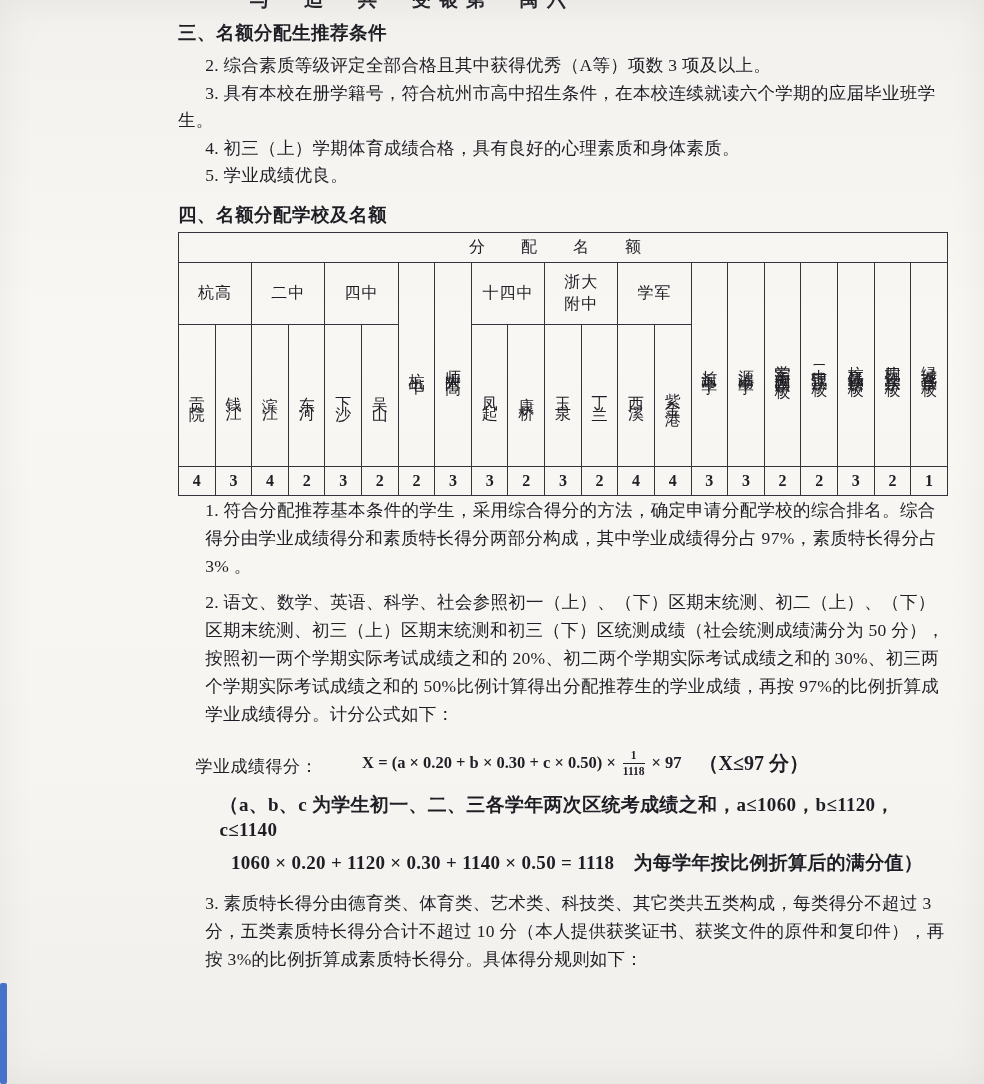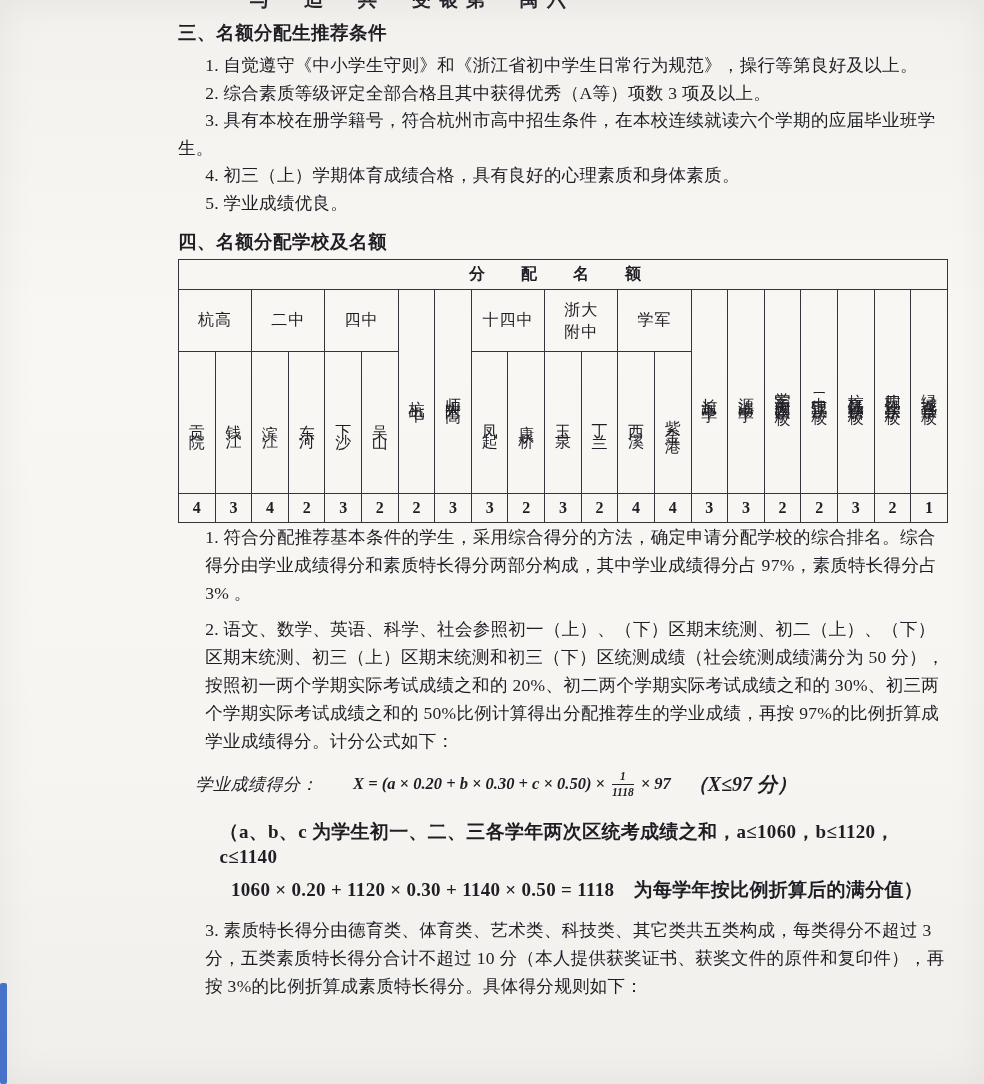--- a/index.html
+++ b/index.html
@@ -43,37 +43,36 @@
   
   table.quota {
     width: 770px; border-collapse: collapse; table-layout: fixed;
     margin-top: 4px;
   }
   table.quota td {
     border: 1.6px solid #34343b;
     text-align: center; vertical-align: middle;
     font-size: 16px; padding: 0; overflow: hidden;
   }
-  td.ttitle { height: 30px; font-size: 17px; font-weight: 700; letter-spacing: 16px; }
+  td.ttitle { height: 30px; font-size: 17px; font-weight: 400; letter-spacing: 16px; }
   tr.grow td { height: 62px; letter-spacing: 1px; }
   tr.srow td { height: 142px; }
   tr.nrow td { height: 29px; font-weight: bold; }
   .v {
     writing-mode: vertical-rl; text-orientation: upright;
     display: inline-block; letter-spacing: 3px; line-height: 1;
     font-size: 16px; max-height: 196px;
   }
   tr.srow .v { letter-spacing: 9px; }
   .w2 { display: inline-block; width: 2.35em; line-height: 1.35; letter-spacing: 1px; }
   
   .formula-row {
-    display: flex; align-items: center; gap: 35px;
+    display: flex; align-items: flex-end; gap: 44px;
     margin: 6px 0 14px 0; padding-left: 1.1em;
     min-height: 42px;
-    font-style: italic;
   }
   .flabel { font-size: 17px; letter-spacing: 0.5px; }
   .formula {
     display: inline-flex; align-items: center; gap: 7px;
     font-weight: bold; font-size: 16.5px;
   }
   .frac { display: inline-block; text-align: center; font-size: 11.5px; line-height: 1.1; vertical-align: middle; }
   .frac .num { display: block; border-bottom: 1.4px solid #1e1e24; padding: 0 4px 1px 4px; }
   .frac .den { display: block; padding-top: 1px; }
   .constraint { margin-left: 10px; font-size: 20px; }
@@ -90,21 +89,20 @@
 
 <div class="page">
 
   <div class="top-cut">
     <span>与　迠　共　受银第　禺六</span>
   </div>
 
   <div class="content">
 
     <div class="heading">三、名额分配生推荐条件</div>
-    <p class="item">1. 自觉遵守《中小学生守则》和《浙江省初中学生日常行为规范》，操行等第良好及以上。</p>
     <p class="item">2. 综合素质等级评定全部合格且其中获得优秀（A等）项数 3 项及以上。</p>
     <p class="item">3. 具有本校在册学籍号，符合杭州市高中招生条件，在本校连续就读六个学期的应届毕业班学生。</p>
     <p class="item">4. 初三（上）学期体育成绩合格，具有良好的心理素质和身体素质。</p>
     <p class="item">5. 学业成绩优良。</p>
 
     <div class="heading h4">四、名额分配学校及名额</div>
 
     <table class="quota">
       <tbody>
           <tr>

